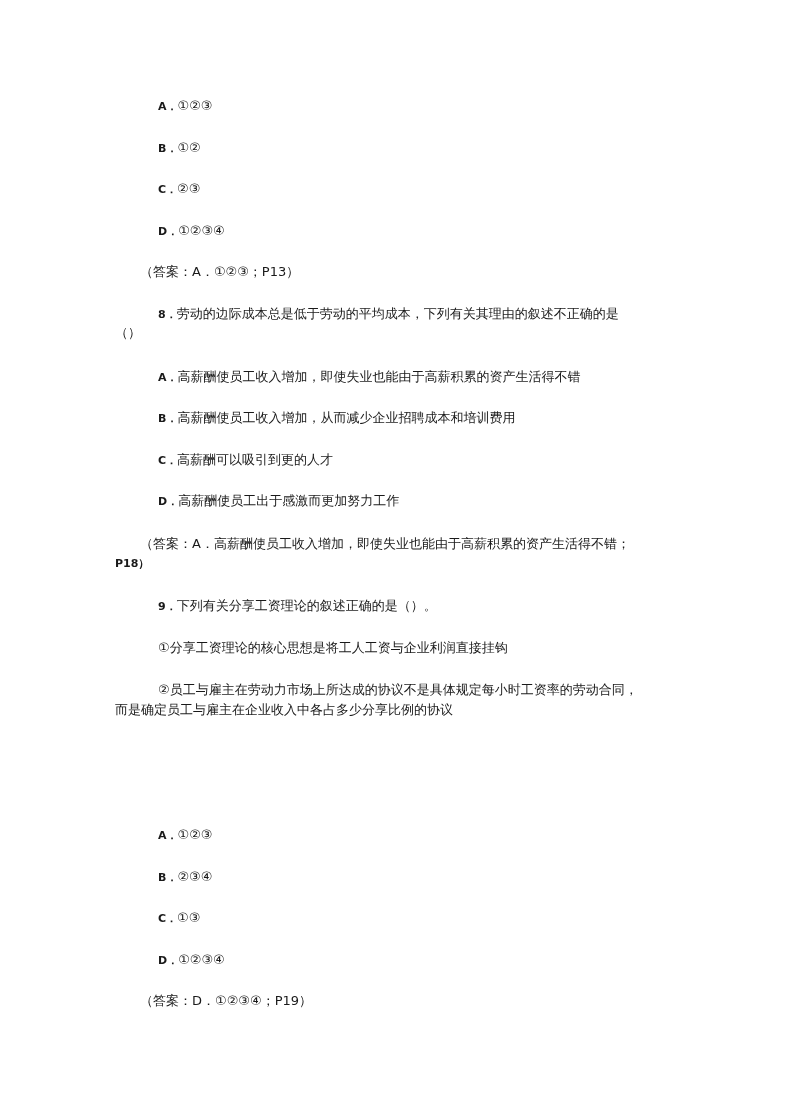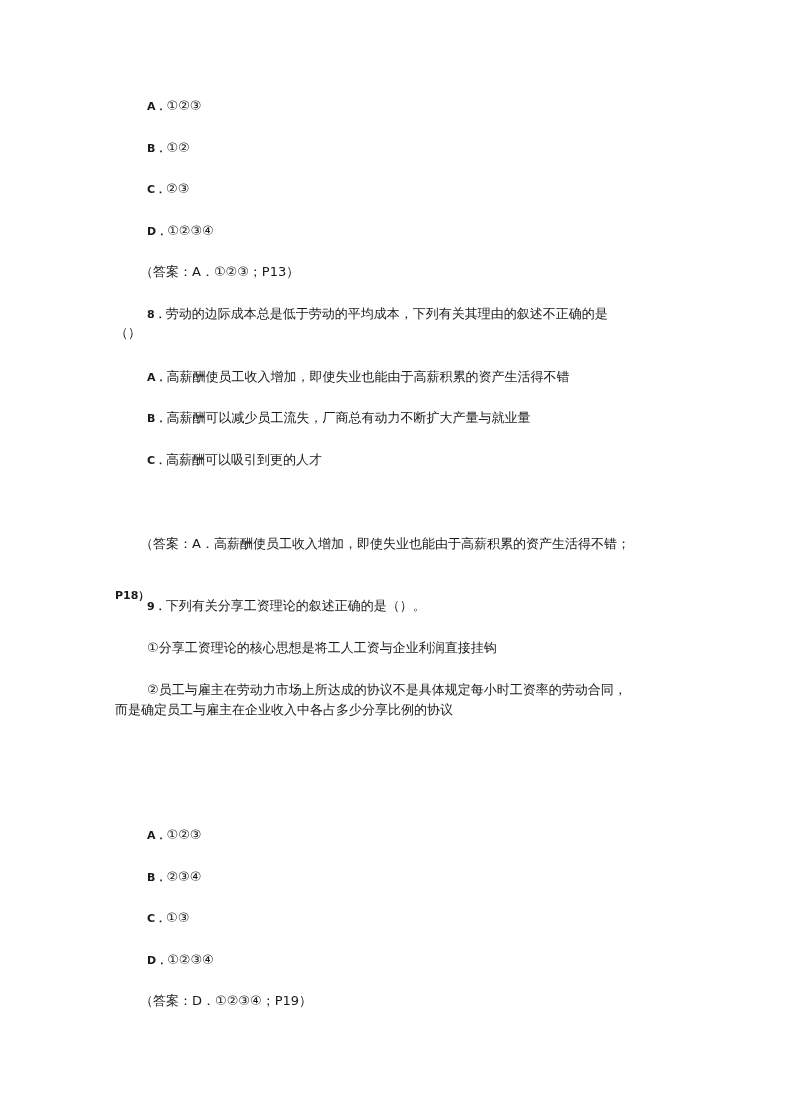--- a/index.html
+++ b/index.html
@@ -1,20 +1,20 @@
 <!DOCTYPE html>
 <html><head>
   <meta charset="utf-8">
   <style>
     html, body { margin: 0; padding: 0; background: #ffffff; }
     body { width: 790px; height: 1119px; position: relative; overflow: hidden;
            font-family: "DejaVu Sans", "Liberation Sans", sans-serif; color: #1a1a1a; }
     .page { position: absolute; left: 0; top: 0; width: 790px; height: 1119px; }
     .line { position: absolute; font-size: 13px; line-height: 16px; white-space: nowrap; }
-    .ind { left: 147px; }
+    .ind { left: 158px; }
     .ans { left: 140px; }
     .wrap { left: 115px; }
     .lbl { font-weight: bold; font-size: 11px; }
   </style>
 </head>
 <body>
 
 <div class="page">
 
   <div class="line ind" style="top:98px">
@@ -33,27 +33,30 @@
 
   <div class="line ind" style="top:306px">
     <span class="lbl">8．</span><span>劳动的边际成本总是低于劳动的平均成本，下列有关其理由的叙述不正确的是</span>
   </div>
   <div class="line wrap" style="top:325px">（）</div>
 
   <div class="line ind" style="top:369px">
     <span class="lbl">A．</span><span>高薪酬使员工收入增加，即使失业也能由于高薪积累的资产生活得不错</span>
   </div>
   <div class="line ind" style="top:410px">
-    <span class="lbl">B．</span><span>高薪酬可以减少员工流失，厂商总有动力不断扩大产量与就业量</span>
+    <span class="lbl">B．</span><span>高薪酬使员工收入增加，从而减少企业招聘成本和培训费用</span>
   </div>
   <div class="line ind" style="top:452px">
     <span class="lbl">C．</span><span>高薪酬可以吸引到更的人才</span>
   </div>
+  <div class="line ind" style="top:493px">
+    <span class="lbl">D．</span><span>高薪酬使员工出于感激而更加努力工作</span>
+  </div>
   <div class="line ans" style="top:536px">（答案：A．高薪酬使员工收入增加，即使失业也能由于高薪积累的资产生活得不错；</div>
-  <div class="line wrap" style="top:556px; font-weight:bold; font-size:11px;margin-top:32px;">P18）</div>
+  <div class="line wrap" style="top:556px; font-weight:bold; font-size:11px;">P18）</div>
 
   <div class="line ind" style="top:598px">
     <span class="lbl">9．</span><span>下列有关分享工资理论的叙述正确的是（）。</span>
   </div>
   <div class="line ind" style="top:640px">①分享工资理论的核心思想是将工人工资与企业利润直接挂钩</div>
   <div class="line ind" style="top:682px">②员工与雇主在劳动力市场上所达成的协议不是具体规定每小时工资率的劳动合同，</div>
   <div class="line wrap" style="top:702px">而是确定员工与雇主在企业收入中各占多少分享比例的协议</div>
 
   <div class="line ind" style="top:827px">
     <span class="lbl">A．</span><span>①②③</span>

